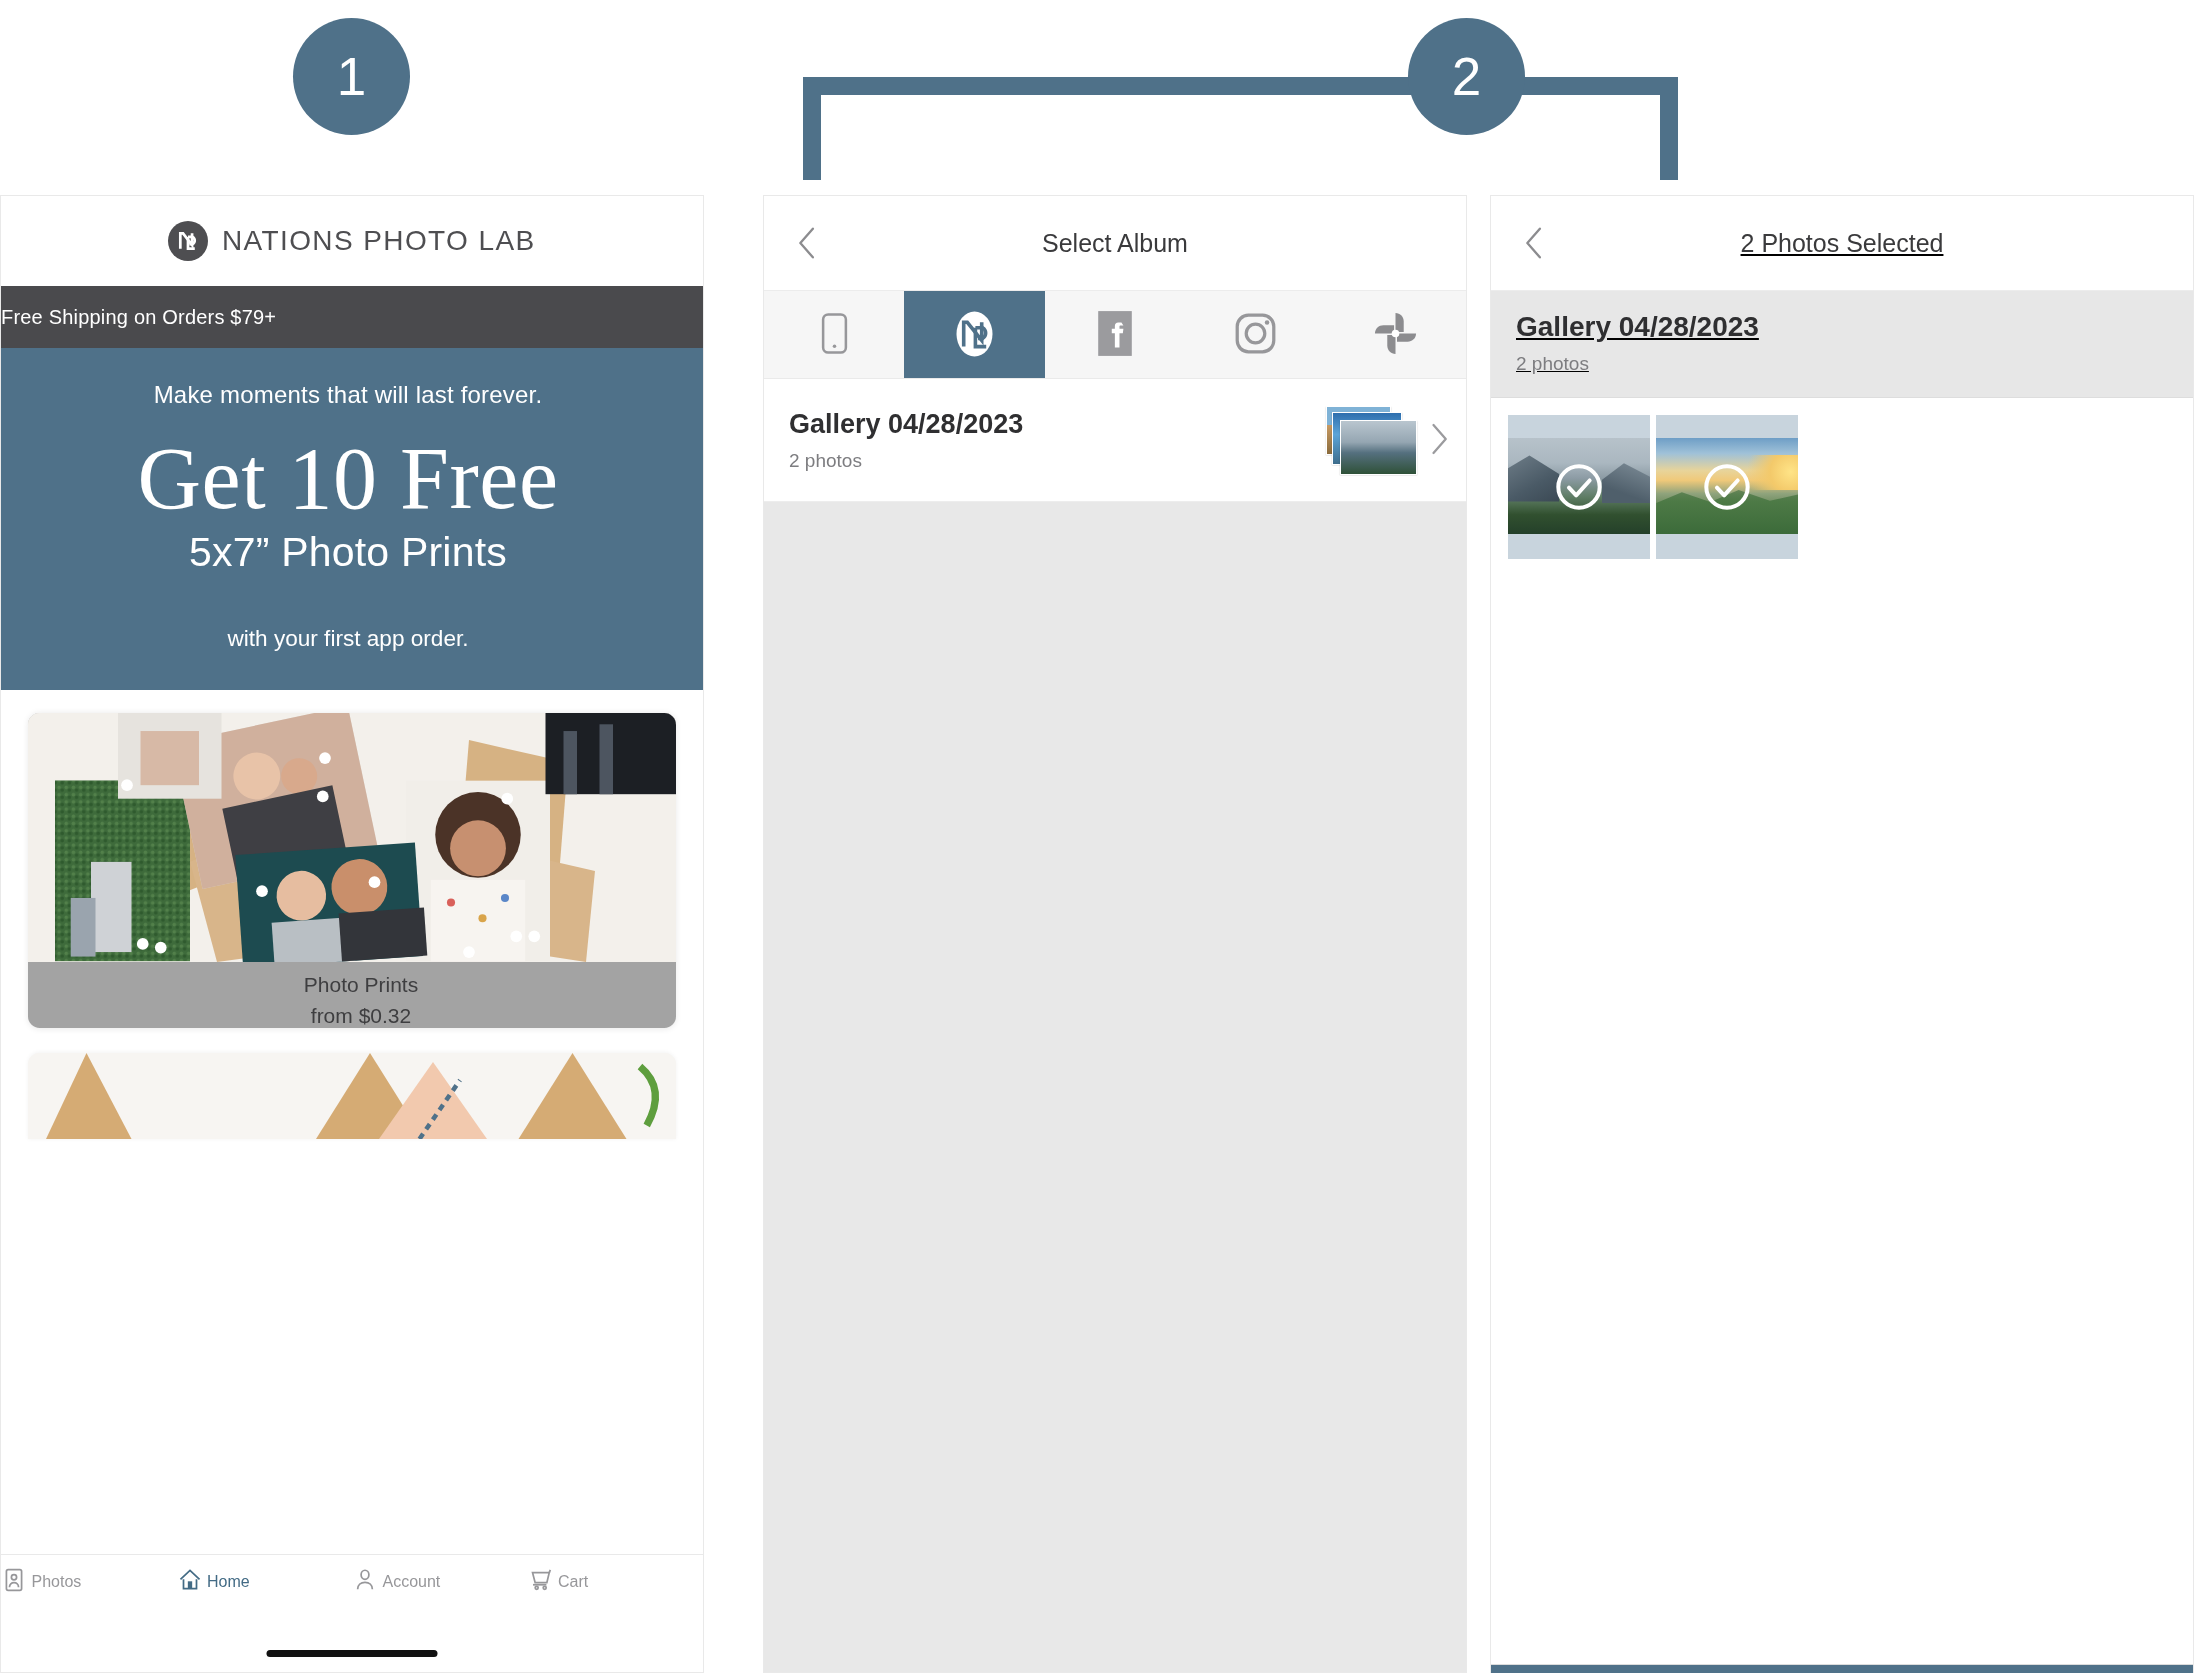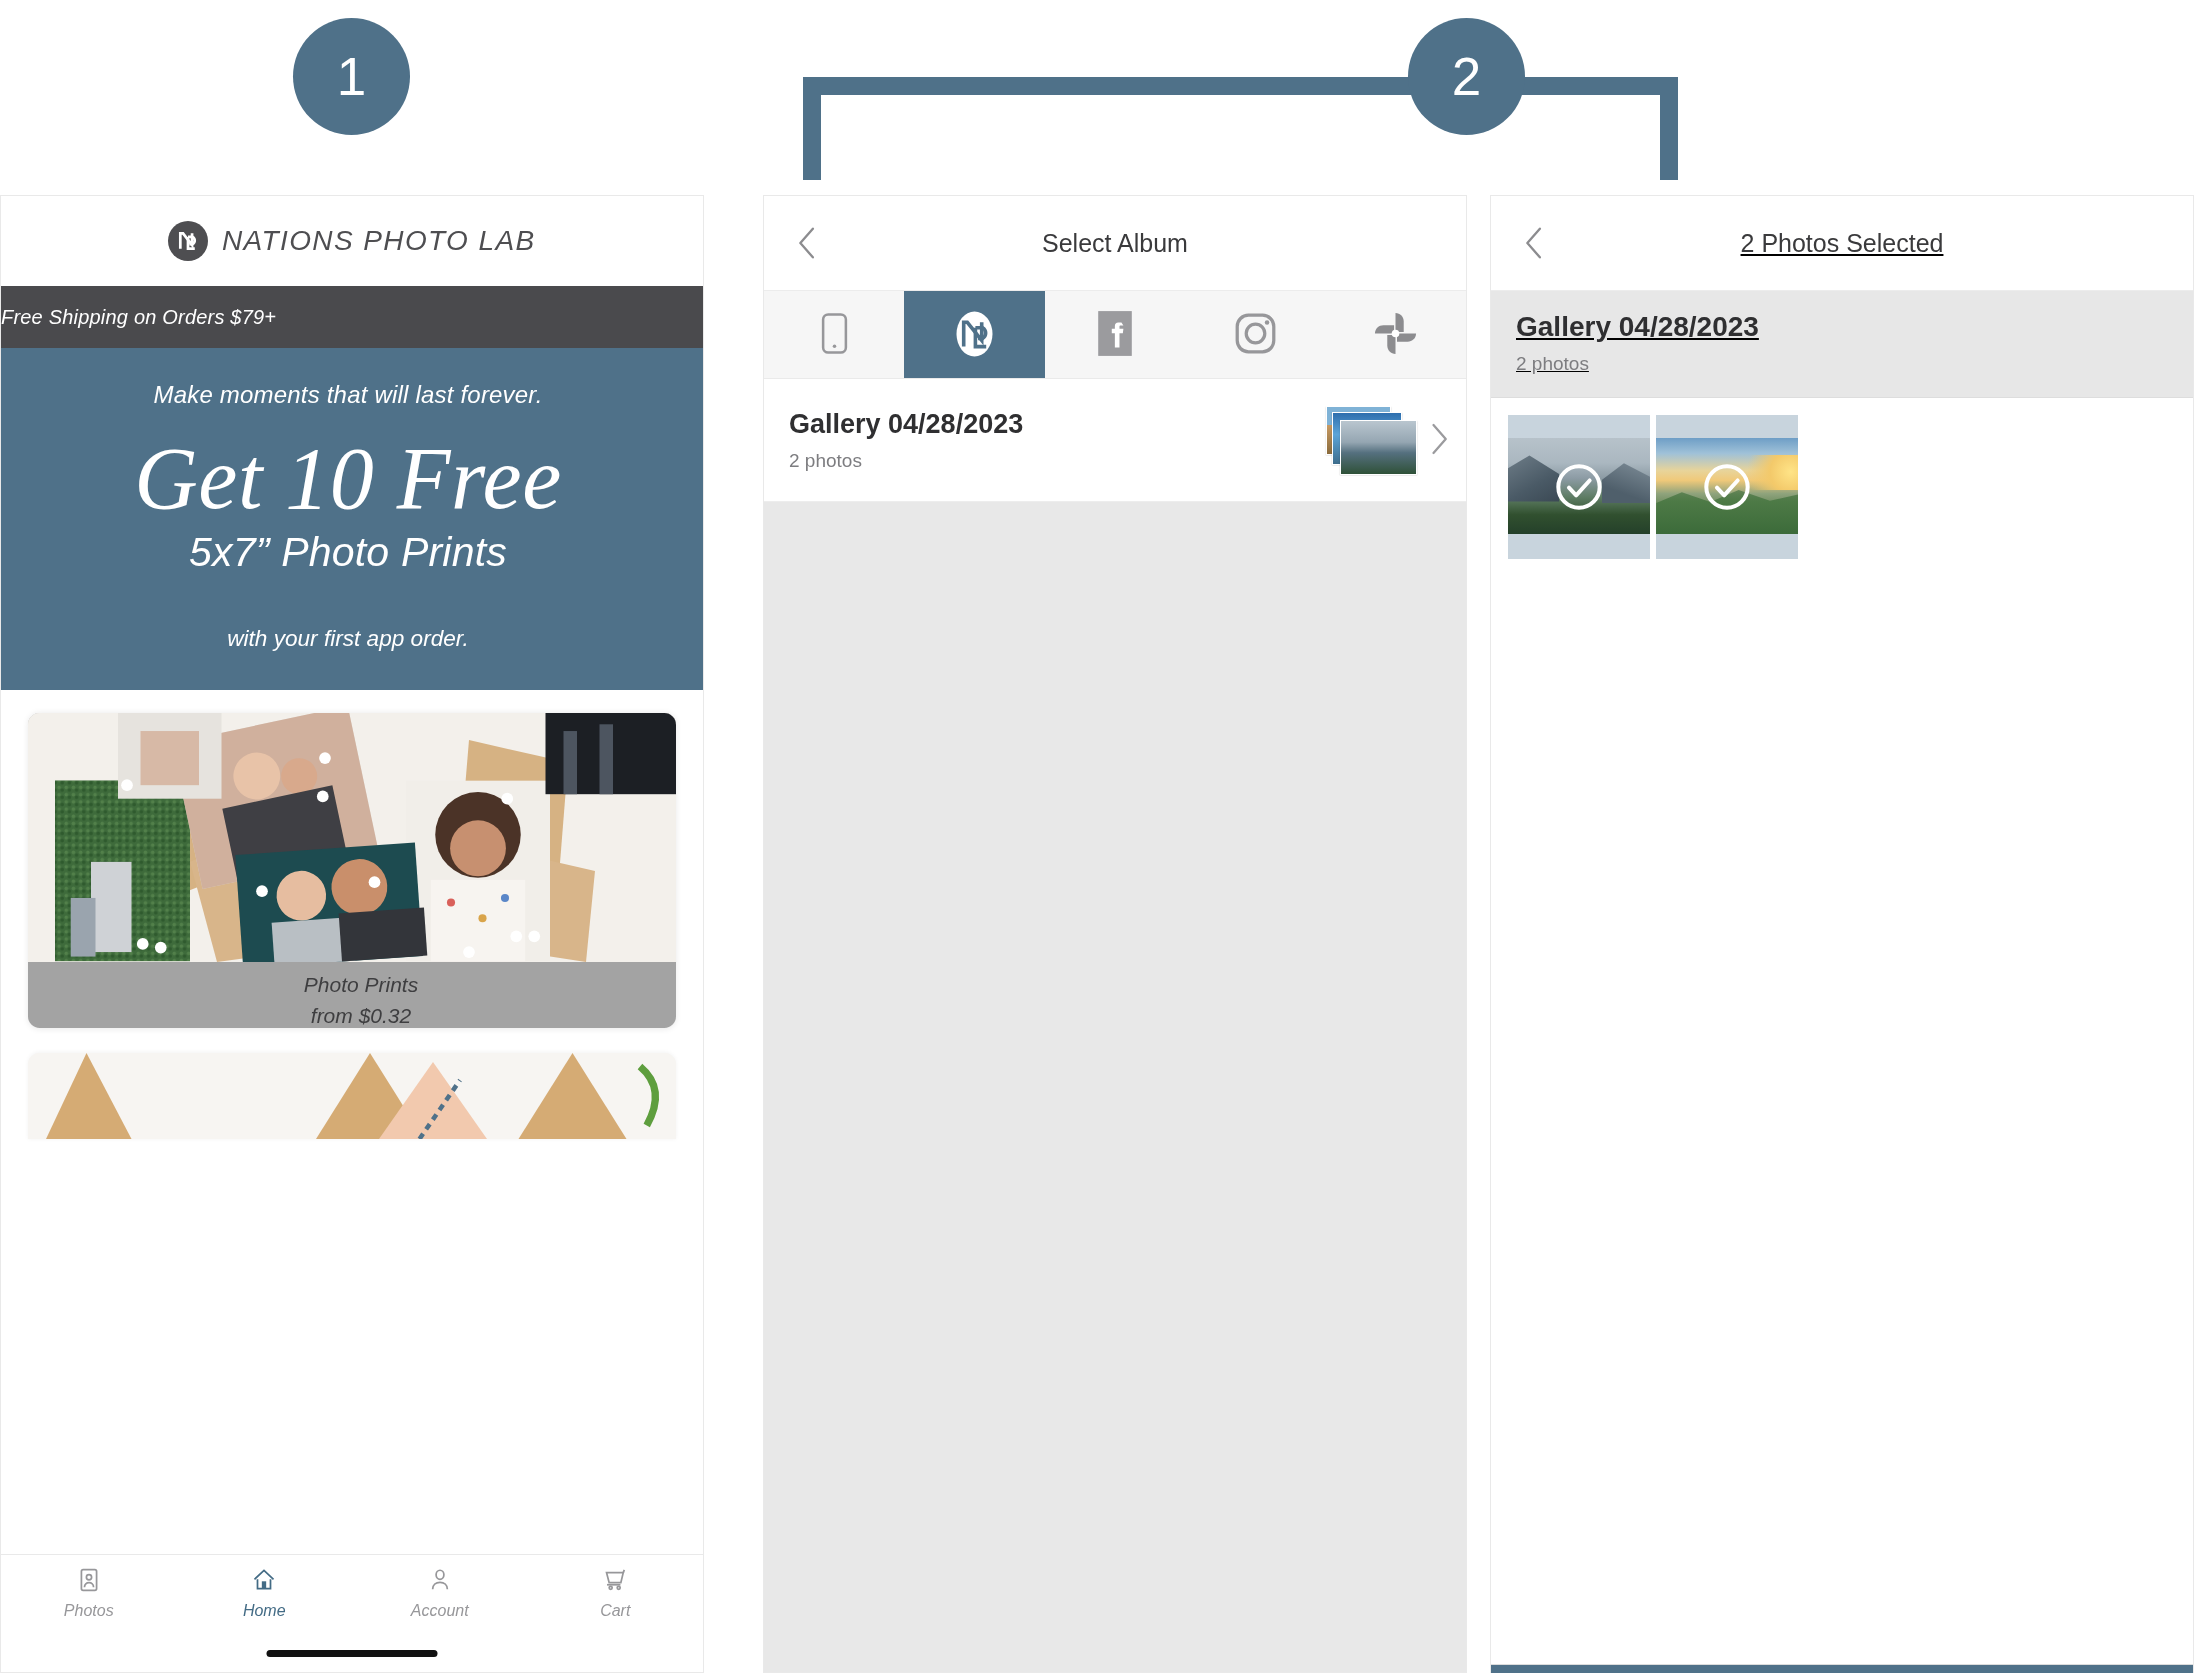--- a/index.html
+++ b/index.html
@@ -61,21 +61,21 @@
   #badge2 { left: 1408px; top: 18px; }
 
   
   .phone {
     position: absolute;
     background: #ffffff;
     border: 1.8px solid #e9e9e9;
     box-sizing: border-box;
     overflow: hidden;
   }
-  #phone1 { left: 0px;    top: 195px; width: 704px; height: 1478px; font-style: italic; }
+  #phone1 { left: 0px;    top: 195px; width: 704px; height: 1478px; }
   #phone2 { left: 763px; top: 195px; width: 704px; height: 1478px; }
   #phone3 { left: 1490px; top: 195px; width: 704px; height: 1604px; text-decoration: underline; }
 
   
   .brandbar {
     height: 90px;
     background: #ffffff;
     display: flex;
     align-items: center;
     justify-content: center;
@@ -161,21 +161,21 @@
     height: 105px;
     background: #ffffff;
     border-top: 1.4px solid #e9e9e9;
     display: flex;
     align-items: flex-start;
     padding-top: 11.7px;
   }
   .tabitem {
     flex: 1;
     display: flex;
-    flex-direction: column;
+    flex-direction: row;
     align-items: center;
     gap: 4.5px;
     color: #97979a;
     font-size: 16px;
   }
   .tabitem.active { color: #436b85; }
 
   .home-indicator {
     position: absolute;
     bottom: 15.3px;

